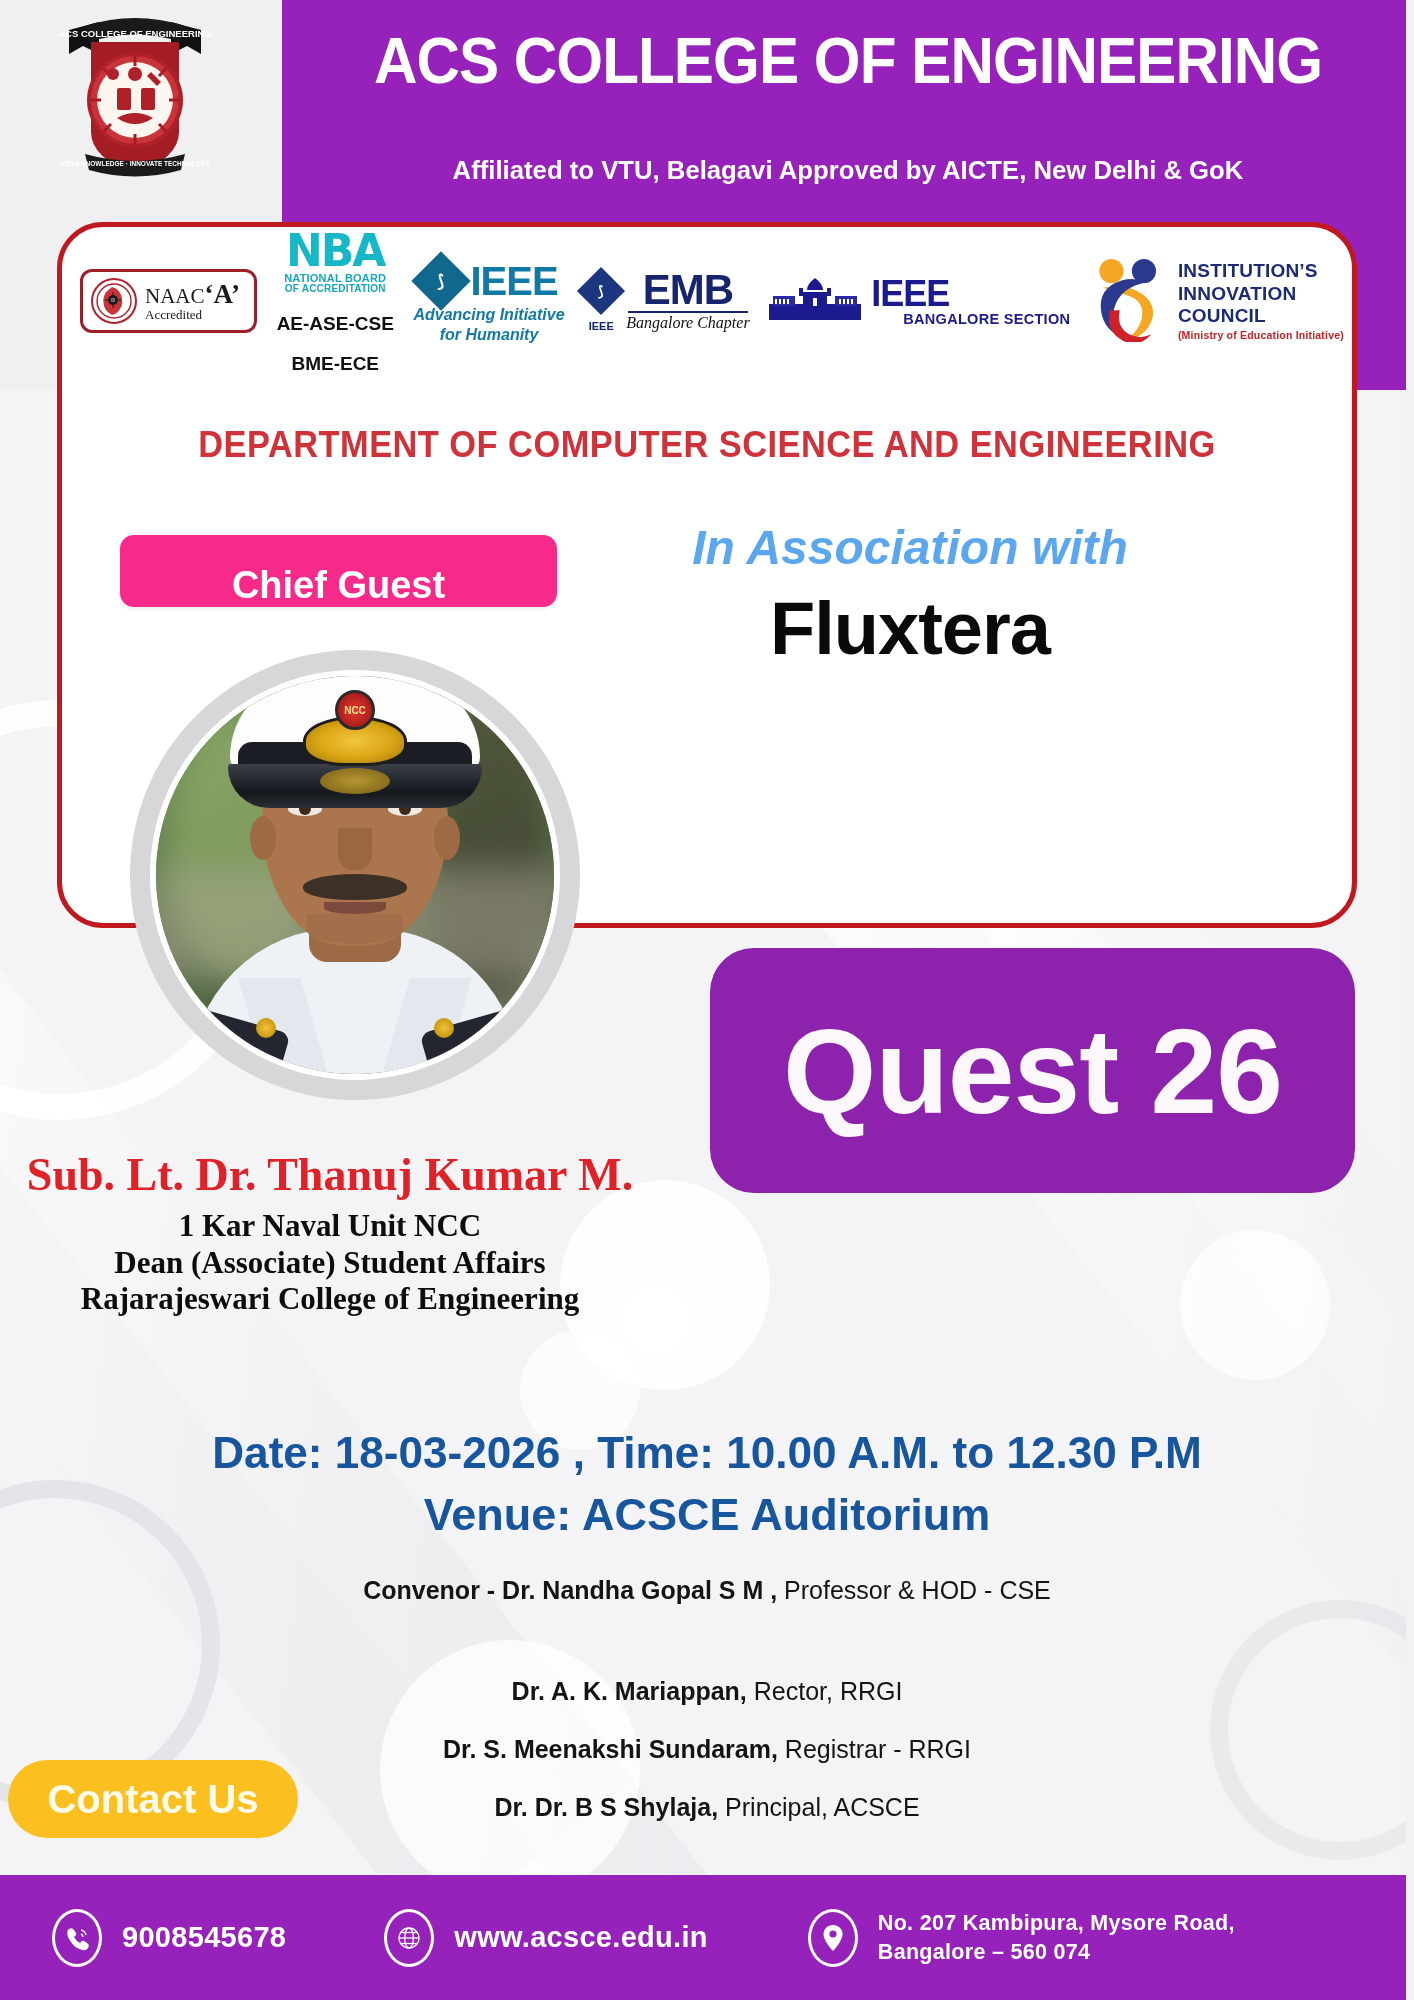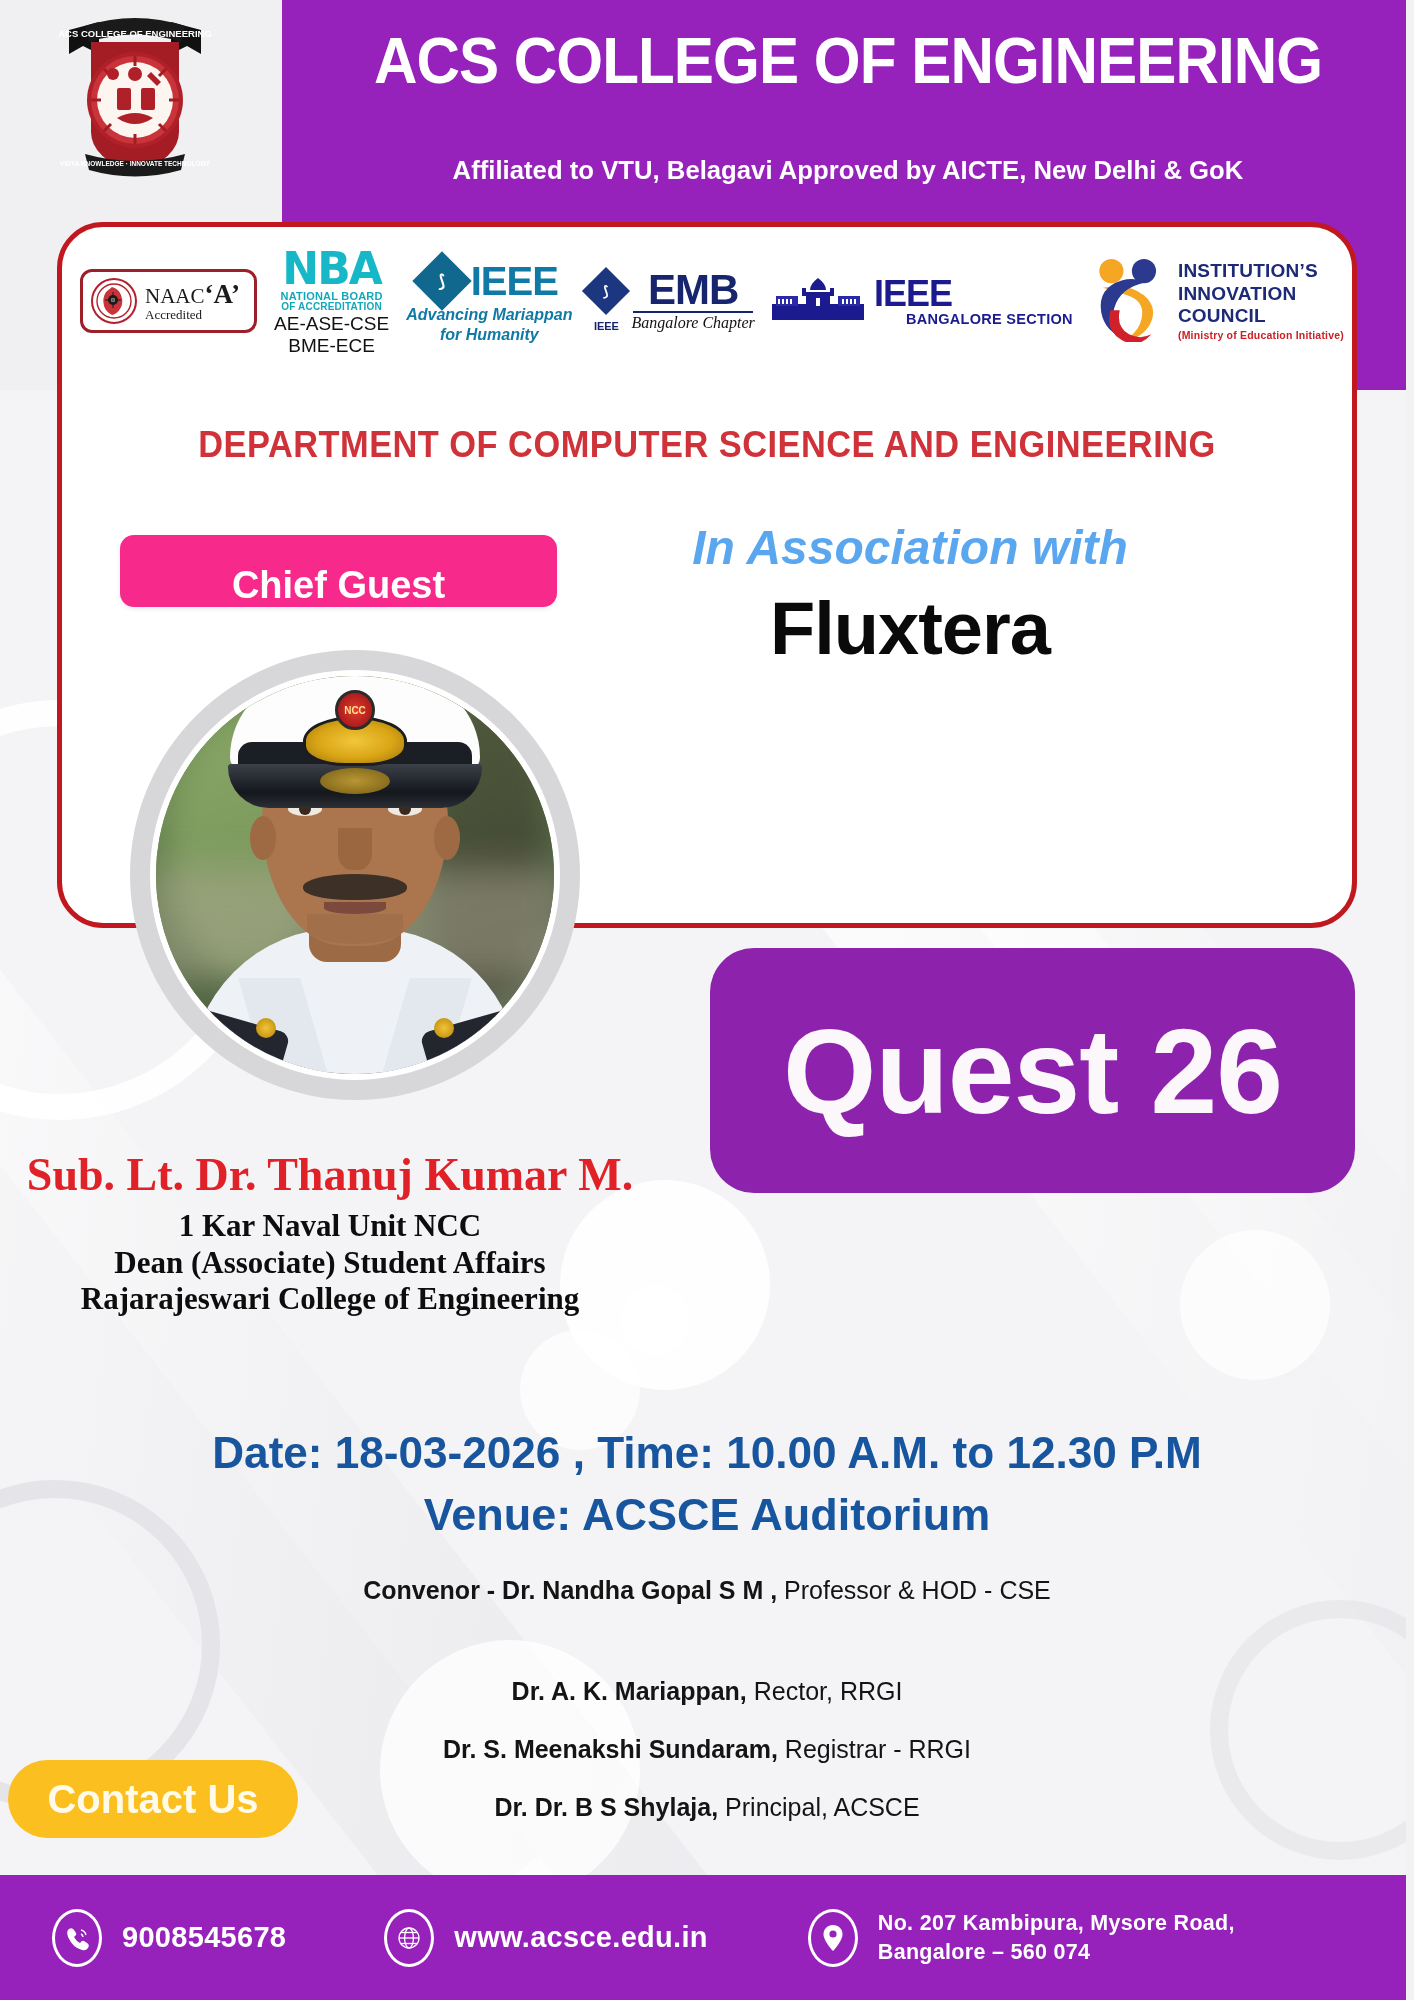--- a/index.html
+++ b/index.html
@@ -97,21 +97,21 @@
   }
   .naac-txt { font-family: "Liberation Serif", serif; color: #1a1a1a; line-height: 1.05; }
   .naac-txt .l1 { font-size: 21px; }
   .naac-txt .l1 b { font-size: 27px; }
   .naac-txt .l2 { font-size: 13px; }
 
   .nba-wrap { text-align: center; line-height: 1; }
   .nba-mark { font-size: 44px; font-weight: 900; color: #16b8c8; letter-spacing: -2px; font-family: "DejaVu Sans", sans-serif; }
   .nba-sub1 { font-size: 11px; font-weight: 700; color: #12a8bb; letter-spacing: .2px; }
   .nba-sub2 { font-size: 10px; font-weight: 700; color: #12a8bb; letter-spacing: .2px; }
-  .nba-codes { font-size: 19px; font-weight: 400; color: #111; margin-top: 2px; line-height: 1.05;}
+  .nba-codes { font-size: 19px; font-weight: 700; color: #111; margin-top: 20px; line-height: 1.05;}
 
   .ieee-wrap { text-align: center; }
   .ieee-top { display: flex; align-items: center; gap: 8px; justify-content: center; }
   .ieee-dia {
     width: 42px; height: 42px; background: #11688f; transform: rotate(45deg);
     display: flex; align-items: center; justify-content: center;
   }
   .ieee-dia span { transform: rotate(-45deg); color: #fff; font-size: 17px; font-weight: 700;}
   .ieee-word { font-size: 40px; font-weight: 900; color: #1179a5; letter-spacing: -1px; }
   .ieee-tag { font-size: 16px; font-style: italic; color: #1179a5; line-height: 1.12; margin-top: 2px; font-weight: 600;}
@@ -455,21 +455,21 @@
       </div>
 
       <div class="accred-item">
         <div class="ieee-wrap">
           <div class="ieee-top">
             <div class="ieee-dia">
                 <span>⟆</span>
               </div>
             <div class="ieee-word">IEEE</div>
           </div>
-          <div class="ieee-tag">Advancing Mariappan</div>
+          <div class="ieee-tag">Advancing Initiative</div>
           <div class="ieee-tag">for Humanity</div>
         </div>
       </div>
 
       <div class="accred-item">
         <div class="emb-wrap">
           <div class="emb-top">
             <div style="text-align:center">
               <div class="emb-dia">
                   <span>⟆</span>

